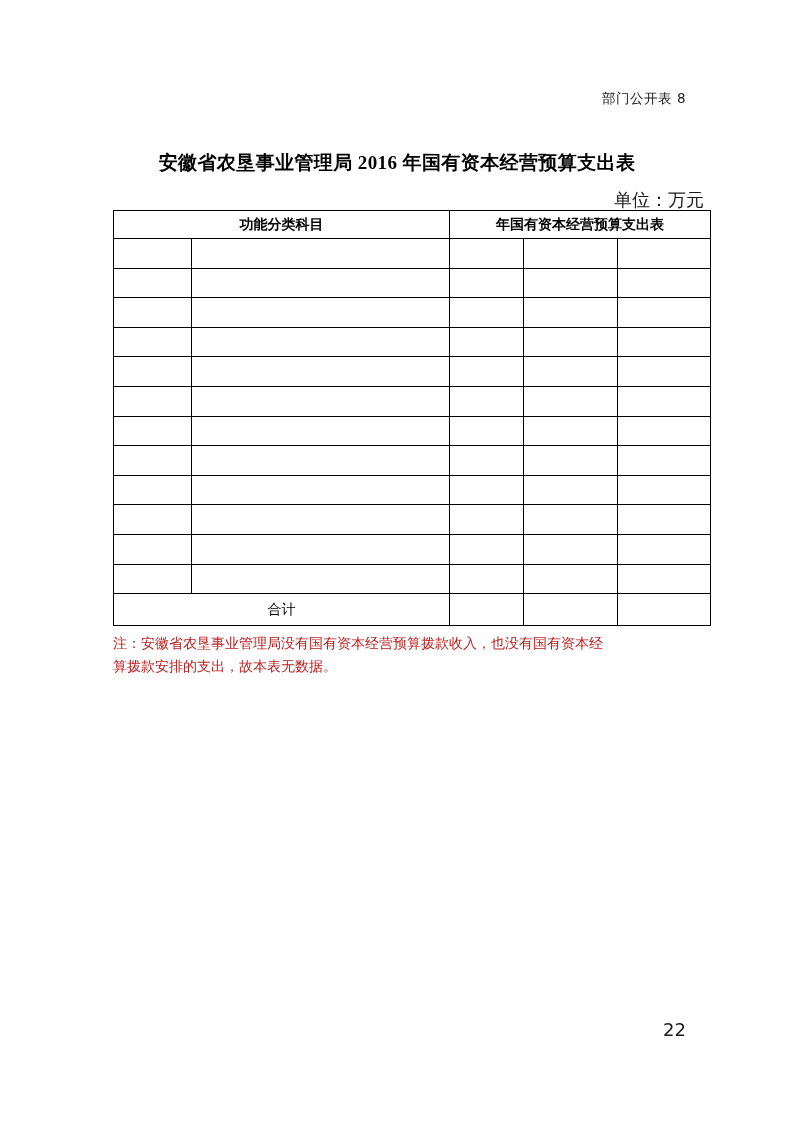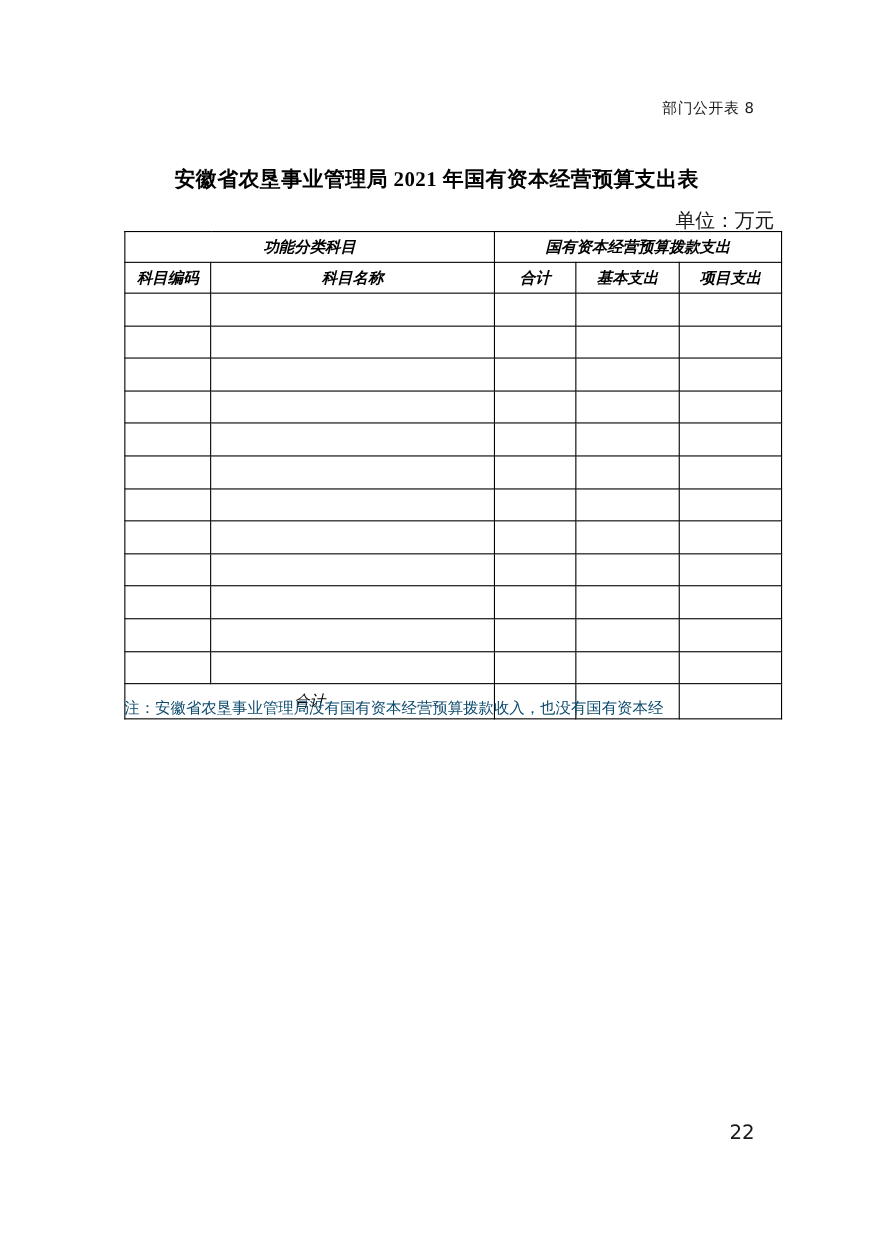--- a/index.html
+++ b/index.html
@@ -57,21 +57,20 @@
     font-size: 18px;
     color: #1a1a1a;
   }
 
   
   .table-wrap {
     position: absolute;
     top: 210px;
     left: 113px;
     width: 597px;
-    font-style: italic;
   }
   table.budget {
     border-collapse: collapse;
     width: 597px;
     table-layout: fixed;
     font-family: "DejaVu Sans", "Liberation Sans", sans-serif;
   }
   table.budget td, table.budget th {
     border: 1px solid #000;
     padding: 0;
@@ -98,24 +97,24 @@
   .col-total { width: 74px; }
   .col-basic { width: 94px; }
   .col-project { width: 93px; }
 
   
   .doc-note {
     position: absolute;
     top: 632px;
     left: 113px;
     width: 600px;
-    font-family: Liberation Sans, sans-serif;
+    font-family: Liberation Serif, serif;
     font-size: 14px;
     line-height: 1.65;
-    color: #0c4a6e;
+    color: #b91c1c;
     text-align: justify;
   }
   .doc-note .line2 {
     display: block;
   }
 
   
   .page-number {
     position: absolute;
     bottom: 82px;
@@ -125,44 +124,37 @@
     color: #1a1a1a;
   }
 </style>
 </head>
 <body>
 
 <div class="page">
 
   <div class="doc-header">部门公开表 8</div>
 
-  <div class="doc-title">安徽省农垦事业管理局 2021 年国有资本经营预算支出表</div>
+  <div class="doc-title">安徽省农垦事业管理局 2016 年国有资本经营预算支出表</div>
 
   <div class="unit-note">单位：万元</div>
 
   <div class="table-wrap">
     <table class="budget">
       <colgroup>
         <col class="col-code">
         <col class="col-name">
         <col class="col-total">
         <col class="col-basic">
         <col class="col-project">
       </colgroup>
       <thead>
         <tr>
           <td colspan="2">功能分类科目</td>
-          <td colspan="3">国有资本经营预算拨款支出</td>
-        </tr>
-        <tr>
-          <td>科目编码</td>
-          <td>科目名称</td>
-          <td>合计</td>
-          <td>基本支出</td>
-          <td>项目支出</td>
+          <td colspan="3">年国有资本经营预算支出表</td>
         </tr>
       </thead>
       <tbody>
         <tr>
           <td></td>
           <td></td>
           <td></td>
           <td></td>
           <td></td>
         </tr>
@@ -250,17 +242,18 @@
           <td></td>
           <td></td>
           <td></td>
         </tr>
       </tfoot>
     </table>
   </div>
 
   <div class="doc-note">
     <span>注：安徽省农垦事业管理局没有国有资本经营预算拨款收入，也没有国有资本经</span>
+    <span class="line2">算拨款安排的支出，故本表无数据。</span>
   </div>
 
   <div class="page-number">22</div>
 
 </div>
 
 </body></html>

